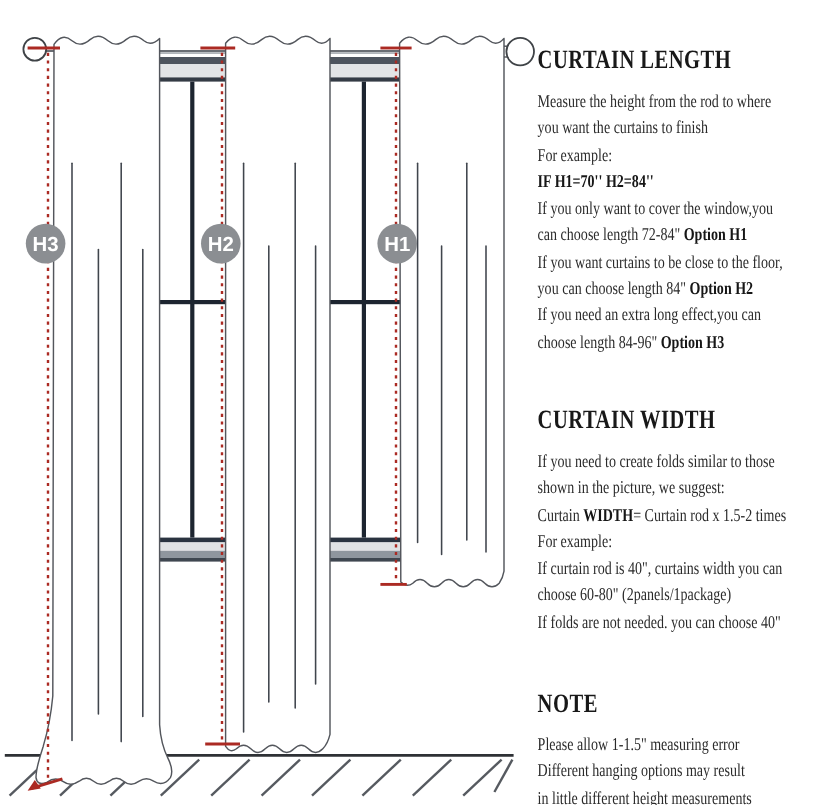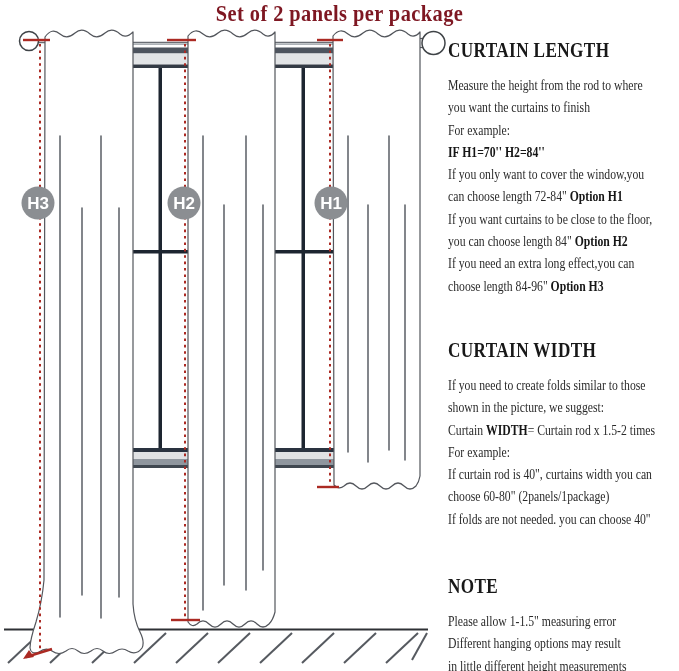--- a/index.html
+++ b/index.html
@@ -47,23 +47,20 @@
   .sec-width{margin-top:41px;}
   .sec-note{margin-top:44px;}
   .tline{font-size:15px;line-height:22.3px;white-space:nowrap;color:#2a2a2a;}
   .tline .bold{font-weight:bold;color:#161616;}
 </style>
 </head>
 <body>
 
 <div class="stage">
 
-  <div class="title-wrap">
-    <span class="title">Set of 2 panels per package</span>
-  </div>
 
   <svg class="diagram" width="450" height="671" viewBox="0 0 450 671">
 
     <g>
       <line class="rod-line" x1="29" y1="42.5" x2="433" y2="42.5"></line>
       <rect x="416" y="38.5" width="10" height="9" fill="#ffffff" stroke="#53565c" stroke-width="1.2"></rect>
     </g>
     <circle class="finial" cx="29" cy="41" r="9.5"></circle>
     <circle class="finial" cx="433.5" cy="43" r="11.5"></circle>
 

